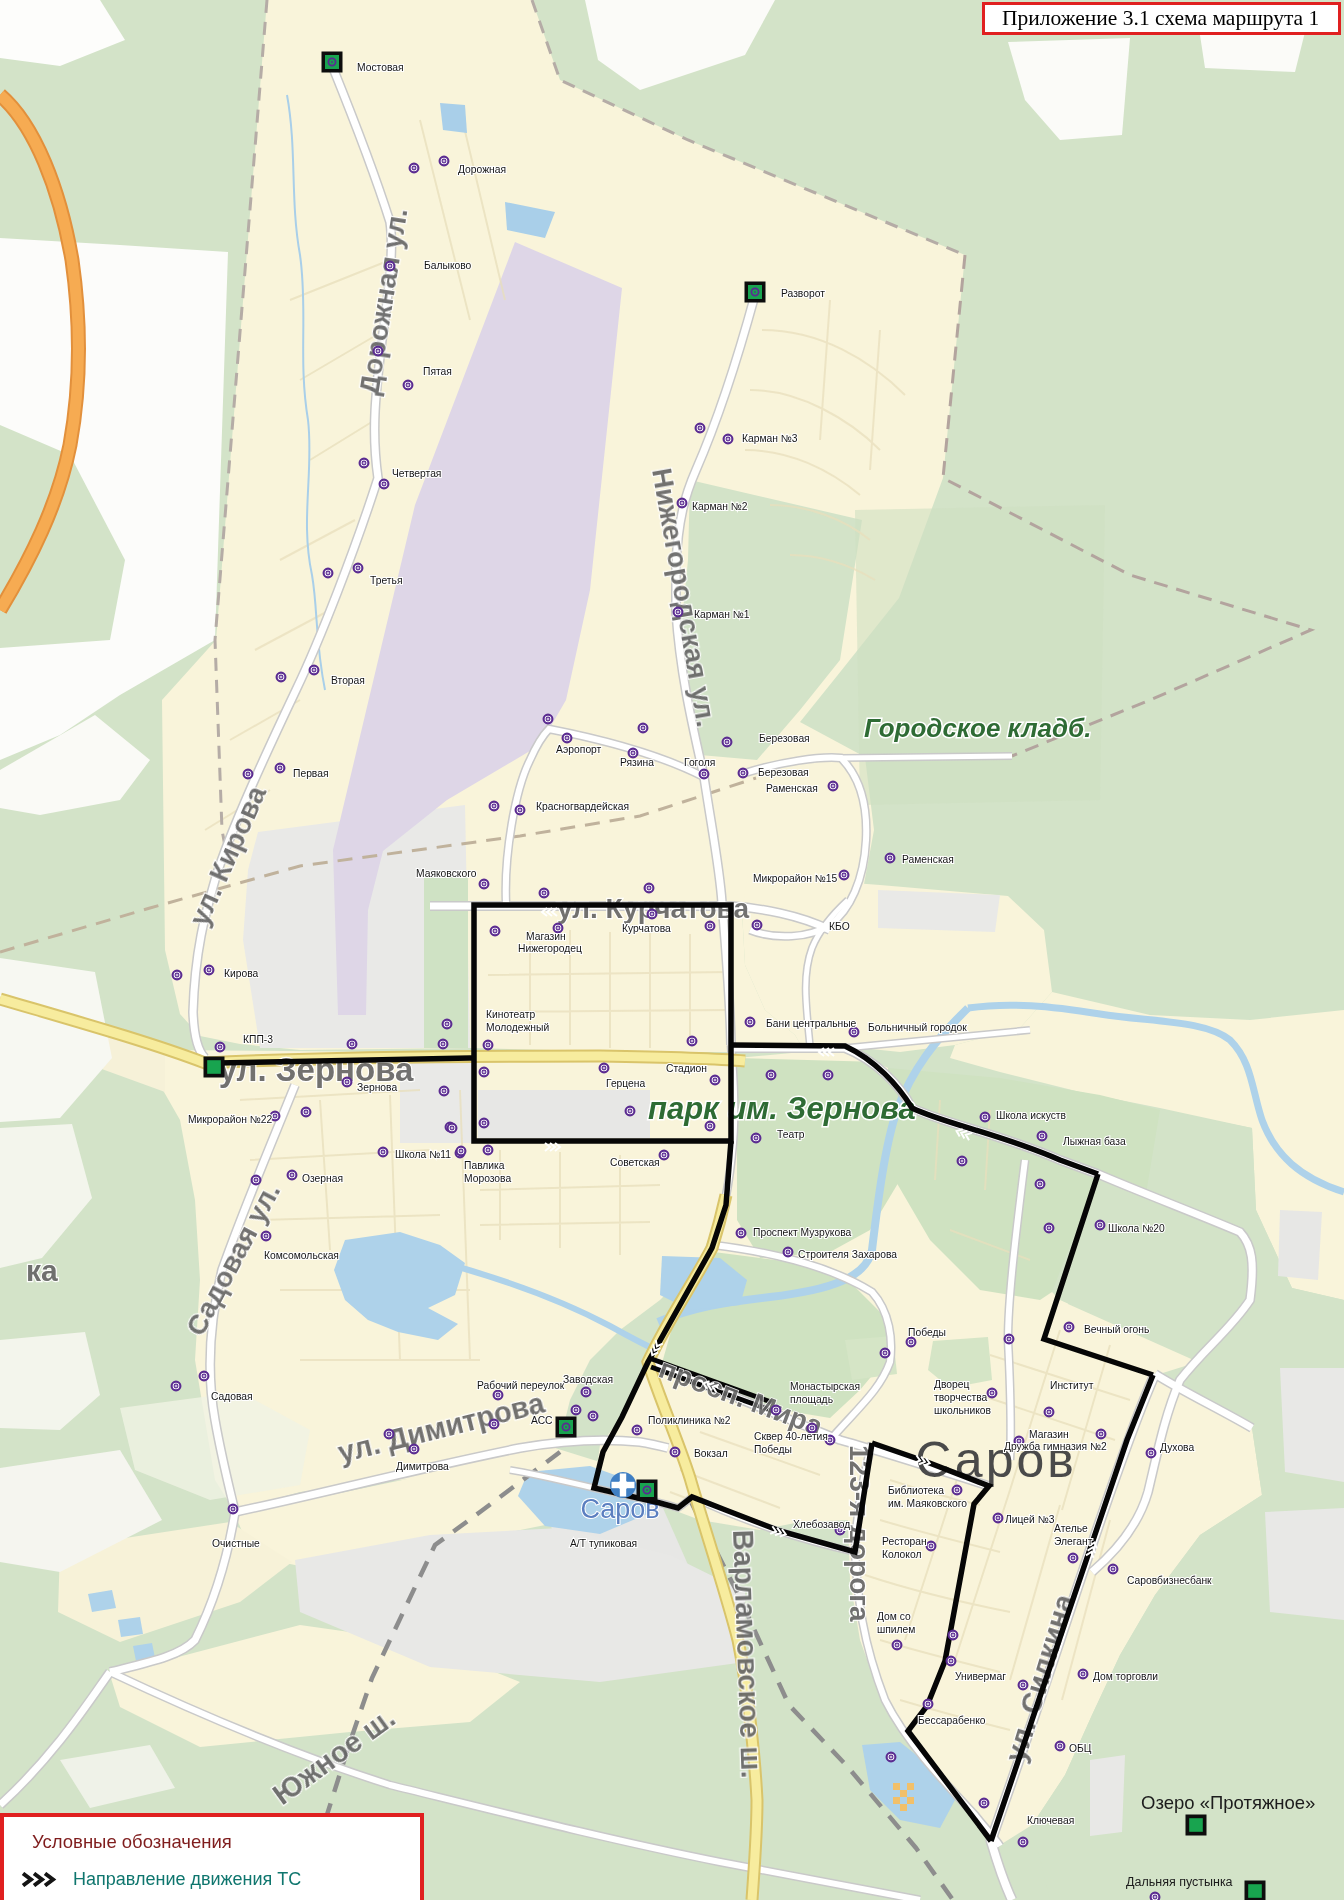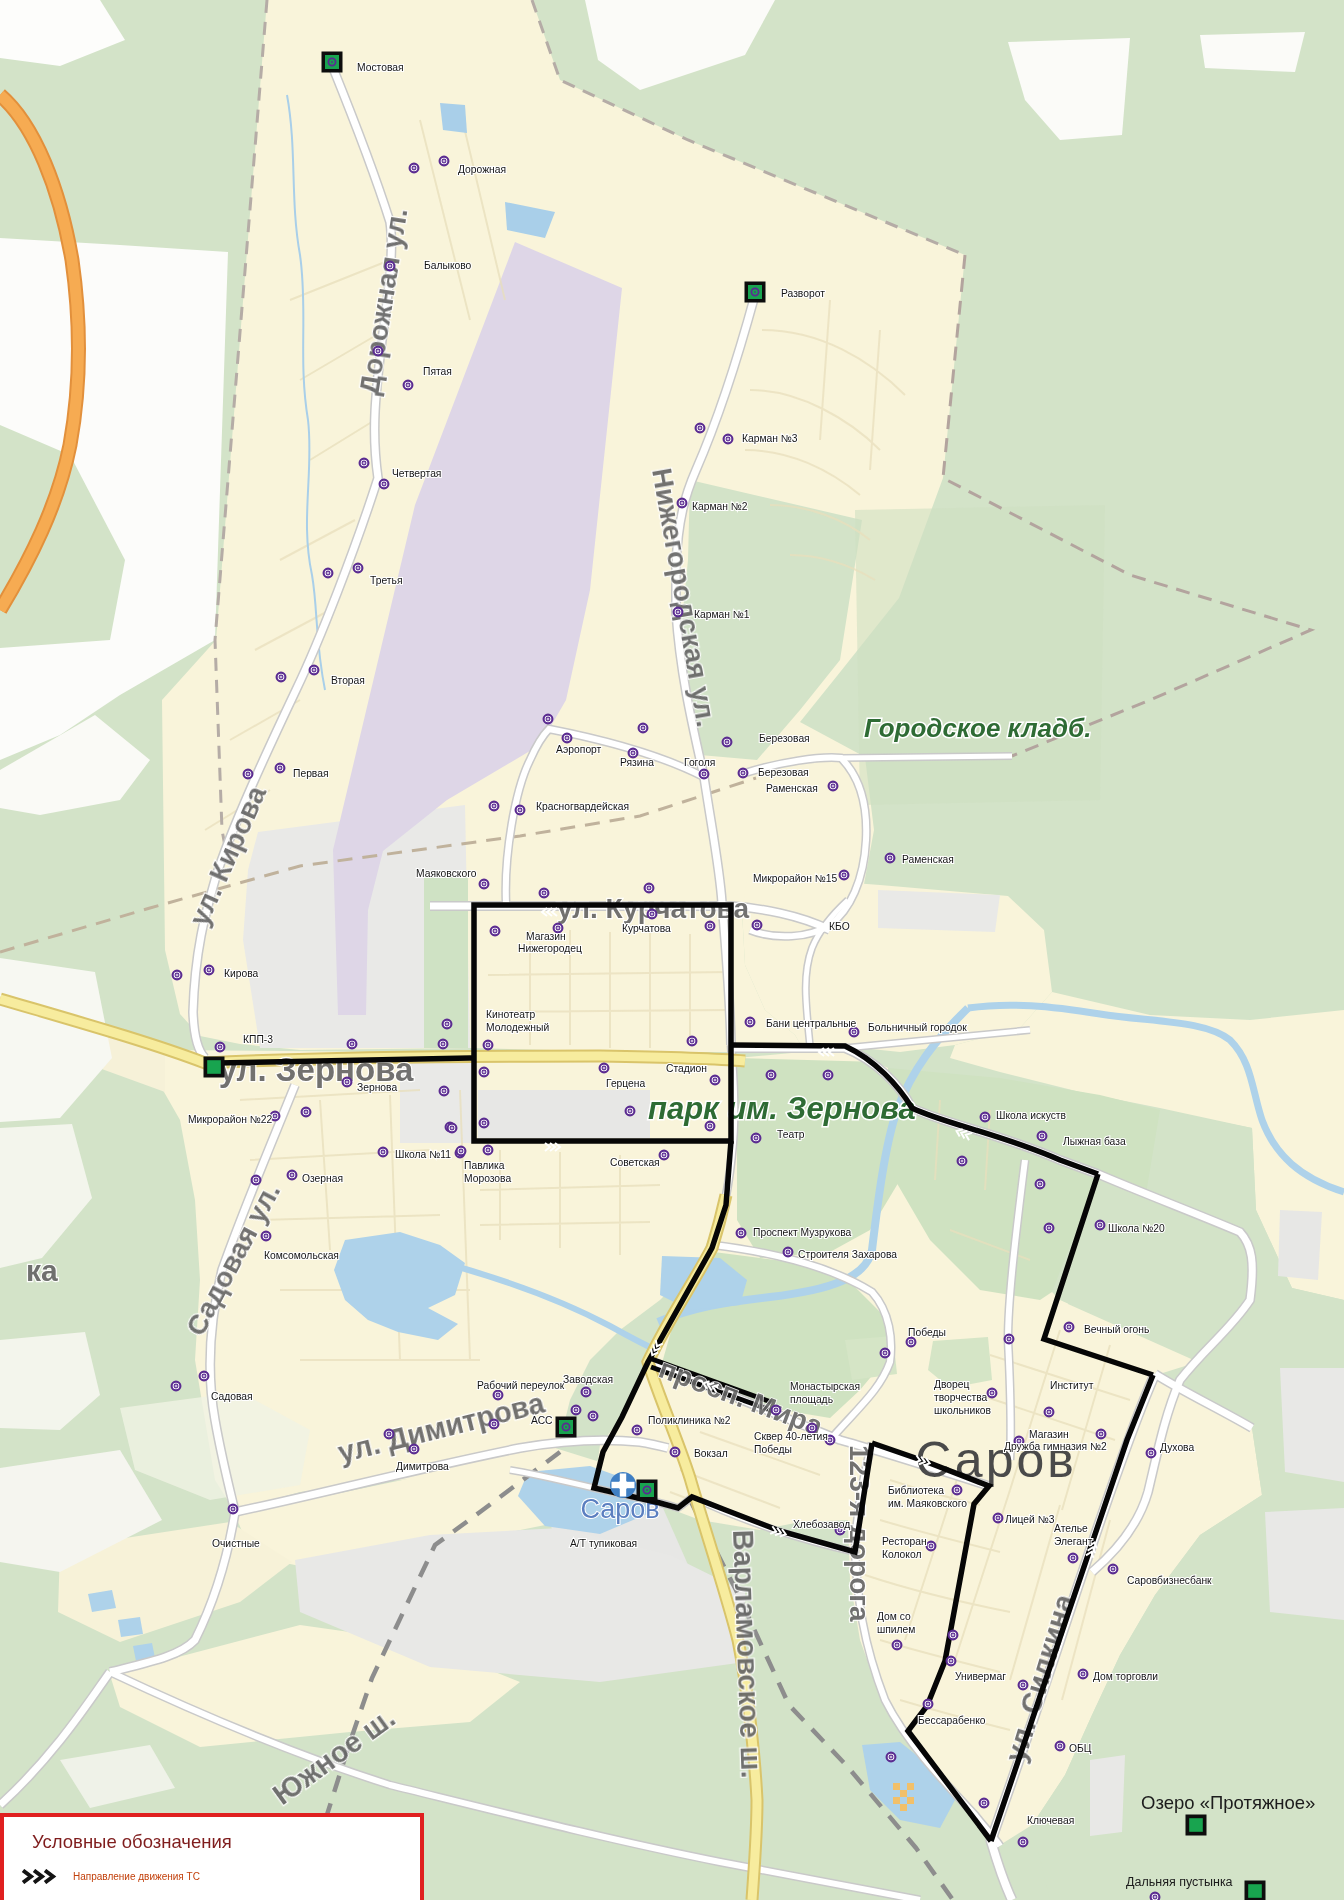--- a/index.html
+++ b/index.html
@@ -571,24 +571,25 @@
 <text x="877" y="1633">шпилем</text>
 <text x="955" y="1680">Универмаг</text>
 <text x="1093" y="1680">Дом торговли</text>
 <text x="918" y="1724">Бессарабенко</text>
 <text x="1069" y="1752">ОБЦ</text>
 <text x="1027" y="1824">Ключевая</text>
 </g>
 </svg>
 
 
+<div style="position:absolute;left:982px;top:2px;width:359px;height:33px;background:#fff;border:3px solid #e02020;box-sizing:border-box;text-align:left;padding-left:17px;font-family:'Liberation Serif',serif;font-size:21.5px;line-height:27px;">Приложение 3.1 схема маршрута 1</div>
 
 
 <div style="position:absolute;left:0px;top:1813px;width:424px;height:95px;background:#fff;border:4px solid #e02020;box-sizing:border-box;">
 <div style="margin:14px 0 0 28px;font-size:18.5px;color:#7f1d1d;">Условные обозначения</div>
-<div style="margin:16px 0 0 17px;font-size:10px;color:#c2410c;display:flex;align-items:center;">
+<div style="margin:16px 0 0 17px;font-size:18px;color:#0f766e;display:flex;align-items:center;">
         <svg width="40" height="15" viewBox="0 0 40 15" style="flex:none;">
           <path d="M2,1.5 L10,7.5 L2,13.5 M13,1.5 L21,7.5 L13,13.5 M24,1.5 L32,7.5 L24,13.5" fill="none" stroke="#141414" stroke-width="4"></path>
         </svg>
         <span style="margin-left:12px;">Направление движения ТС</span>
       </div>
 </div>
 </div>
 
 </body></html>

